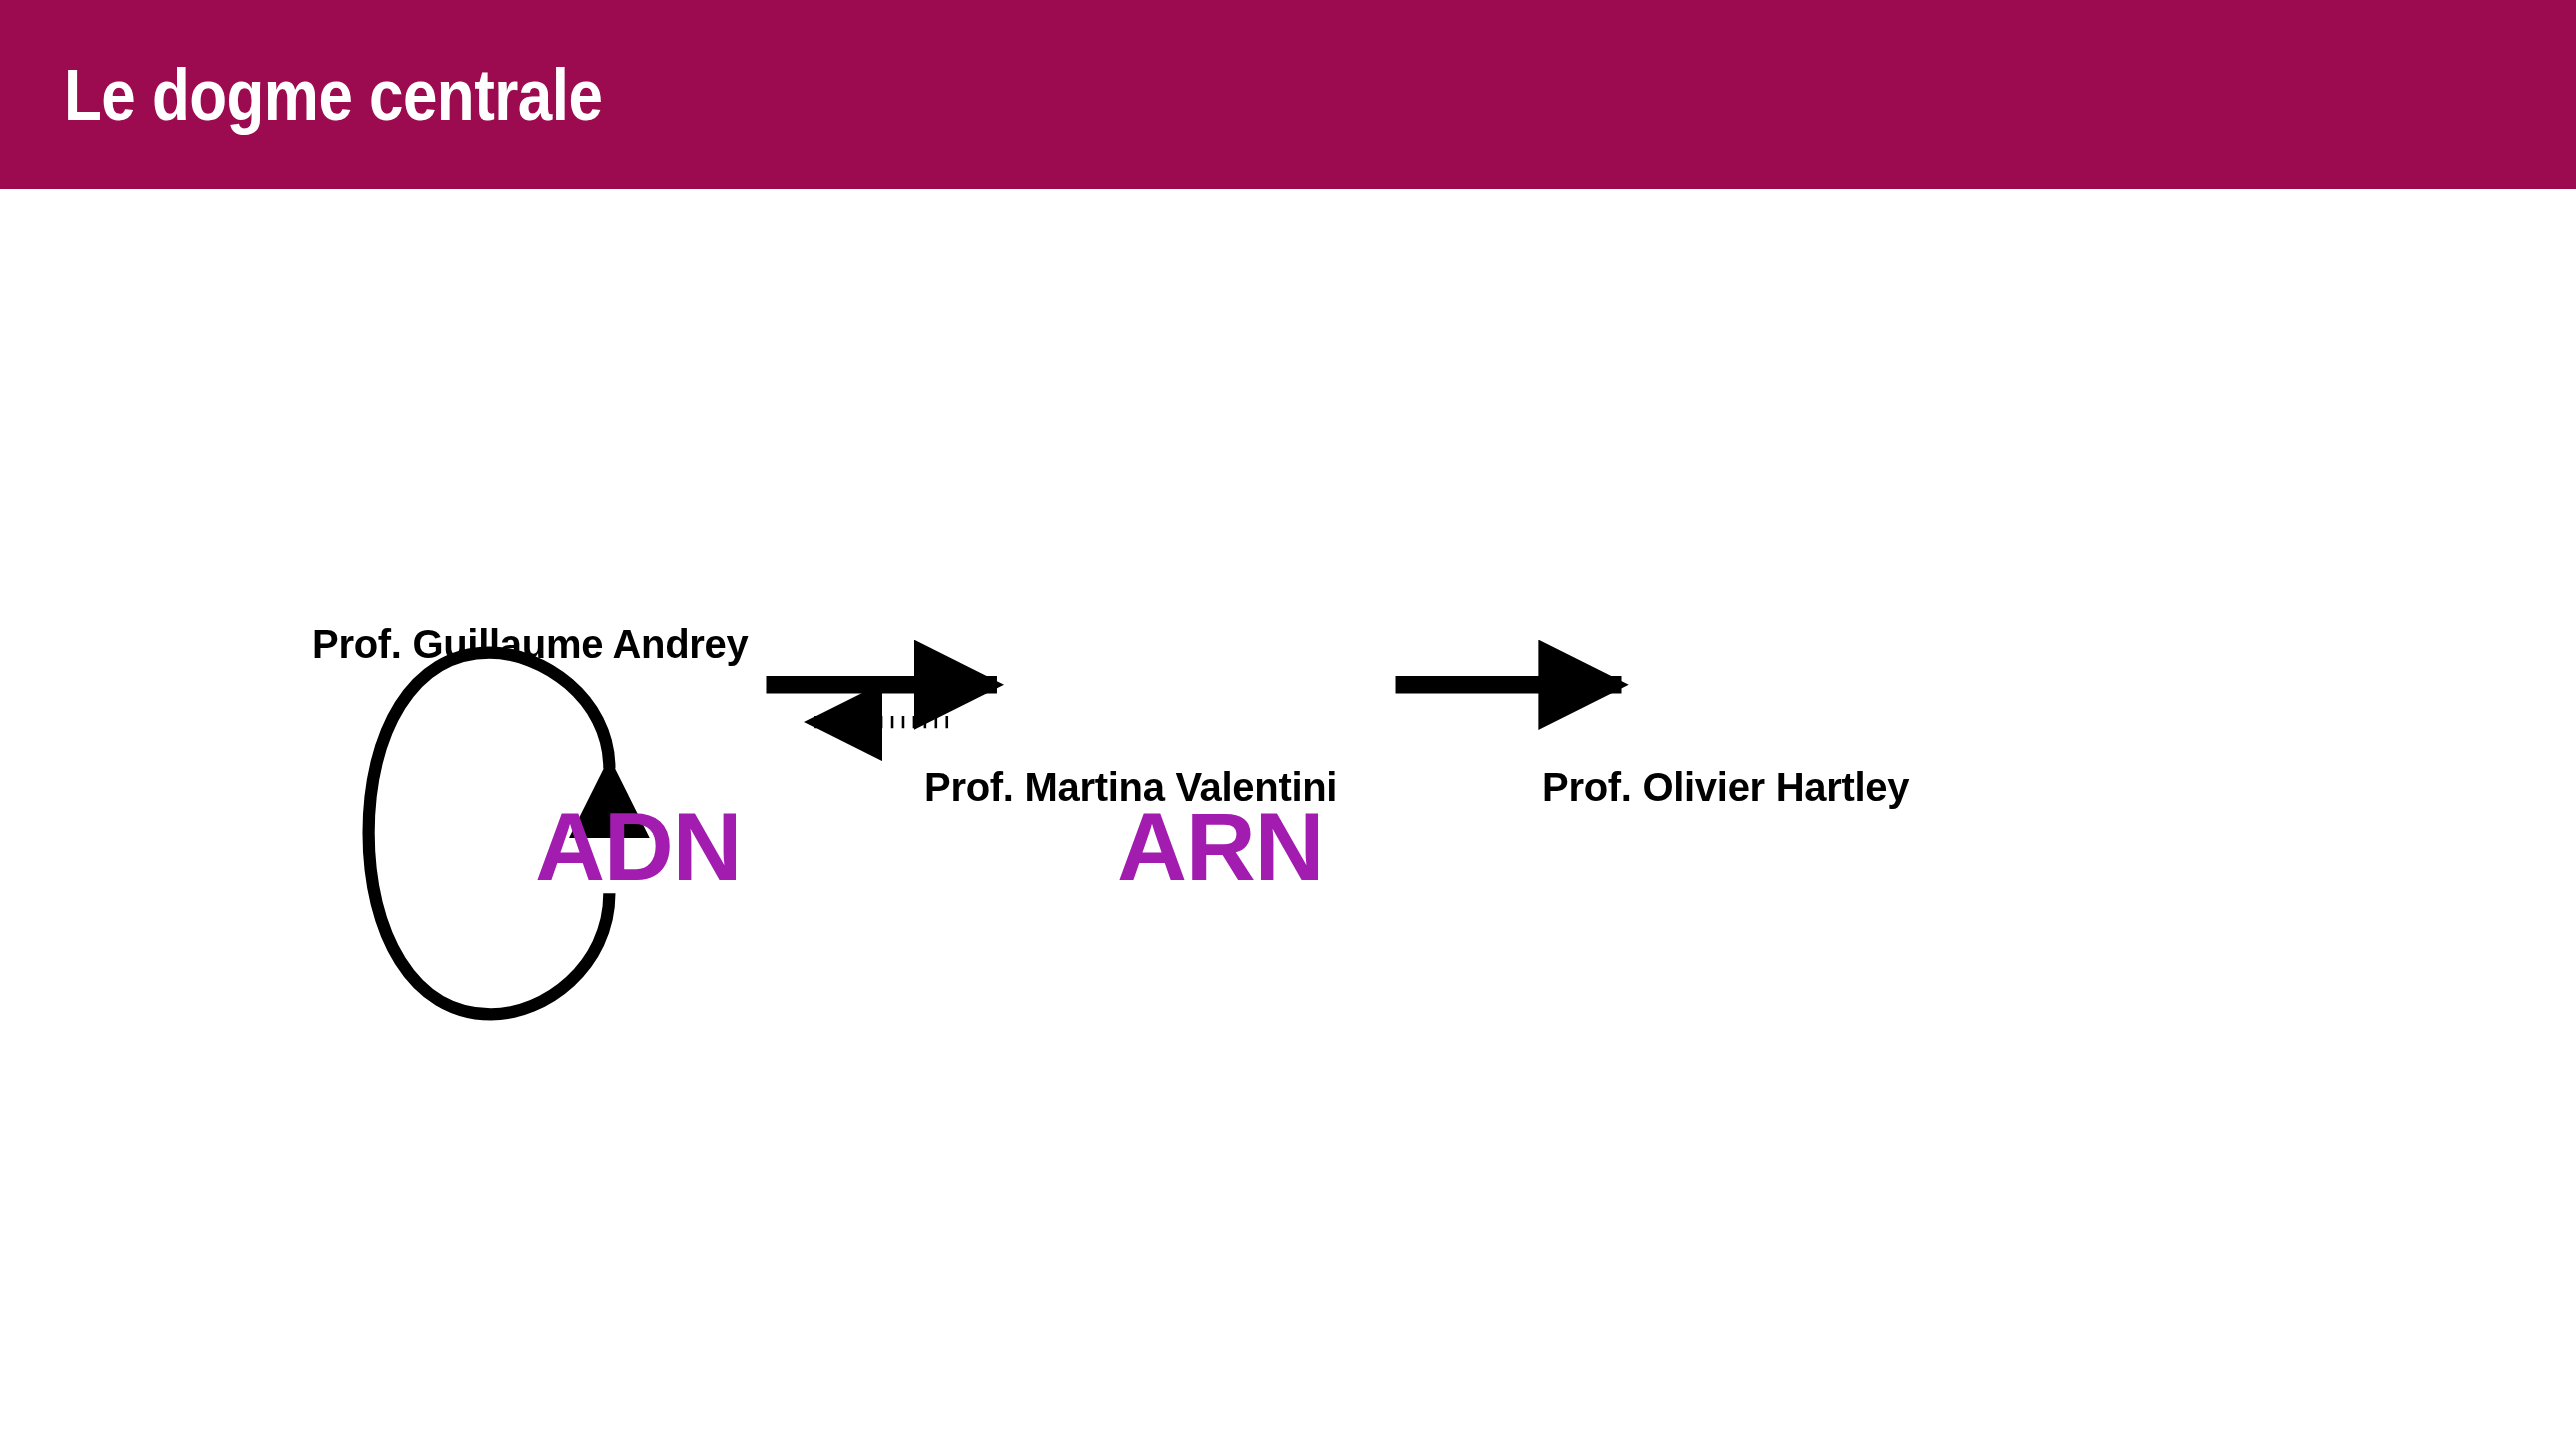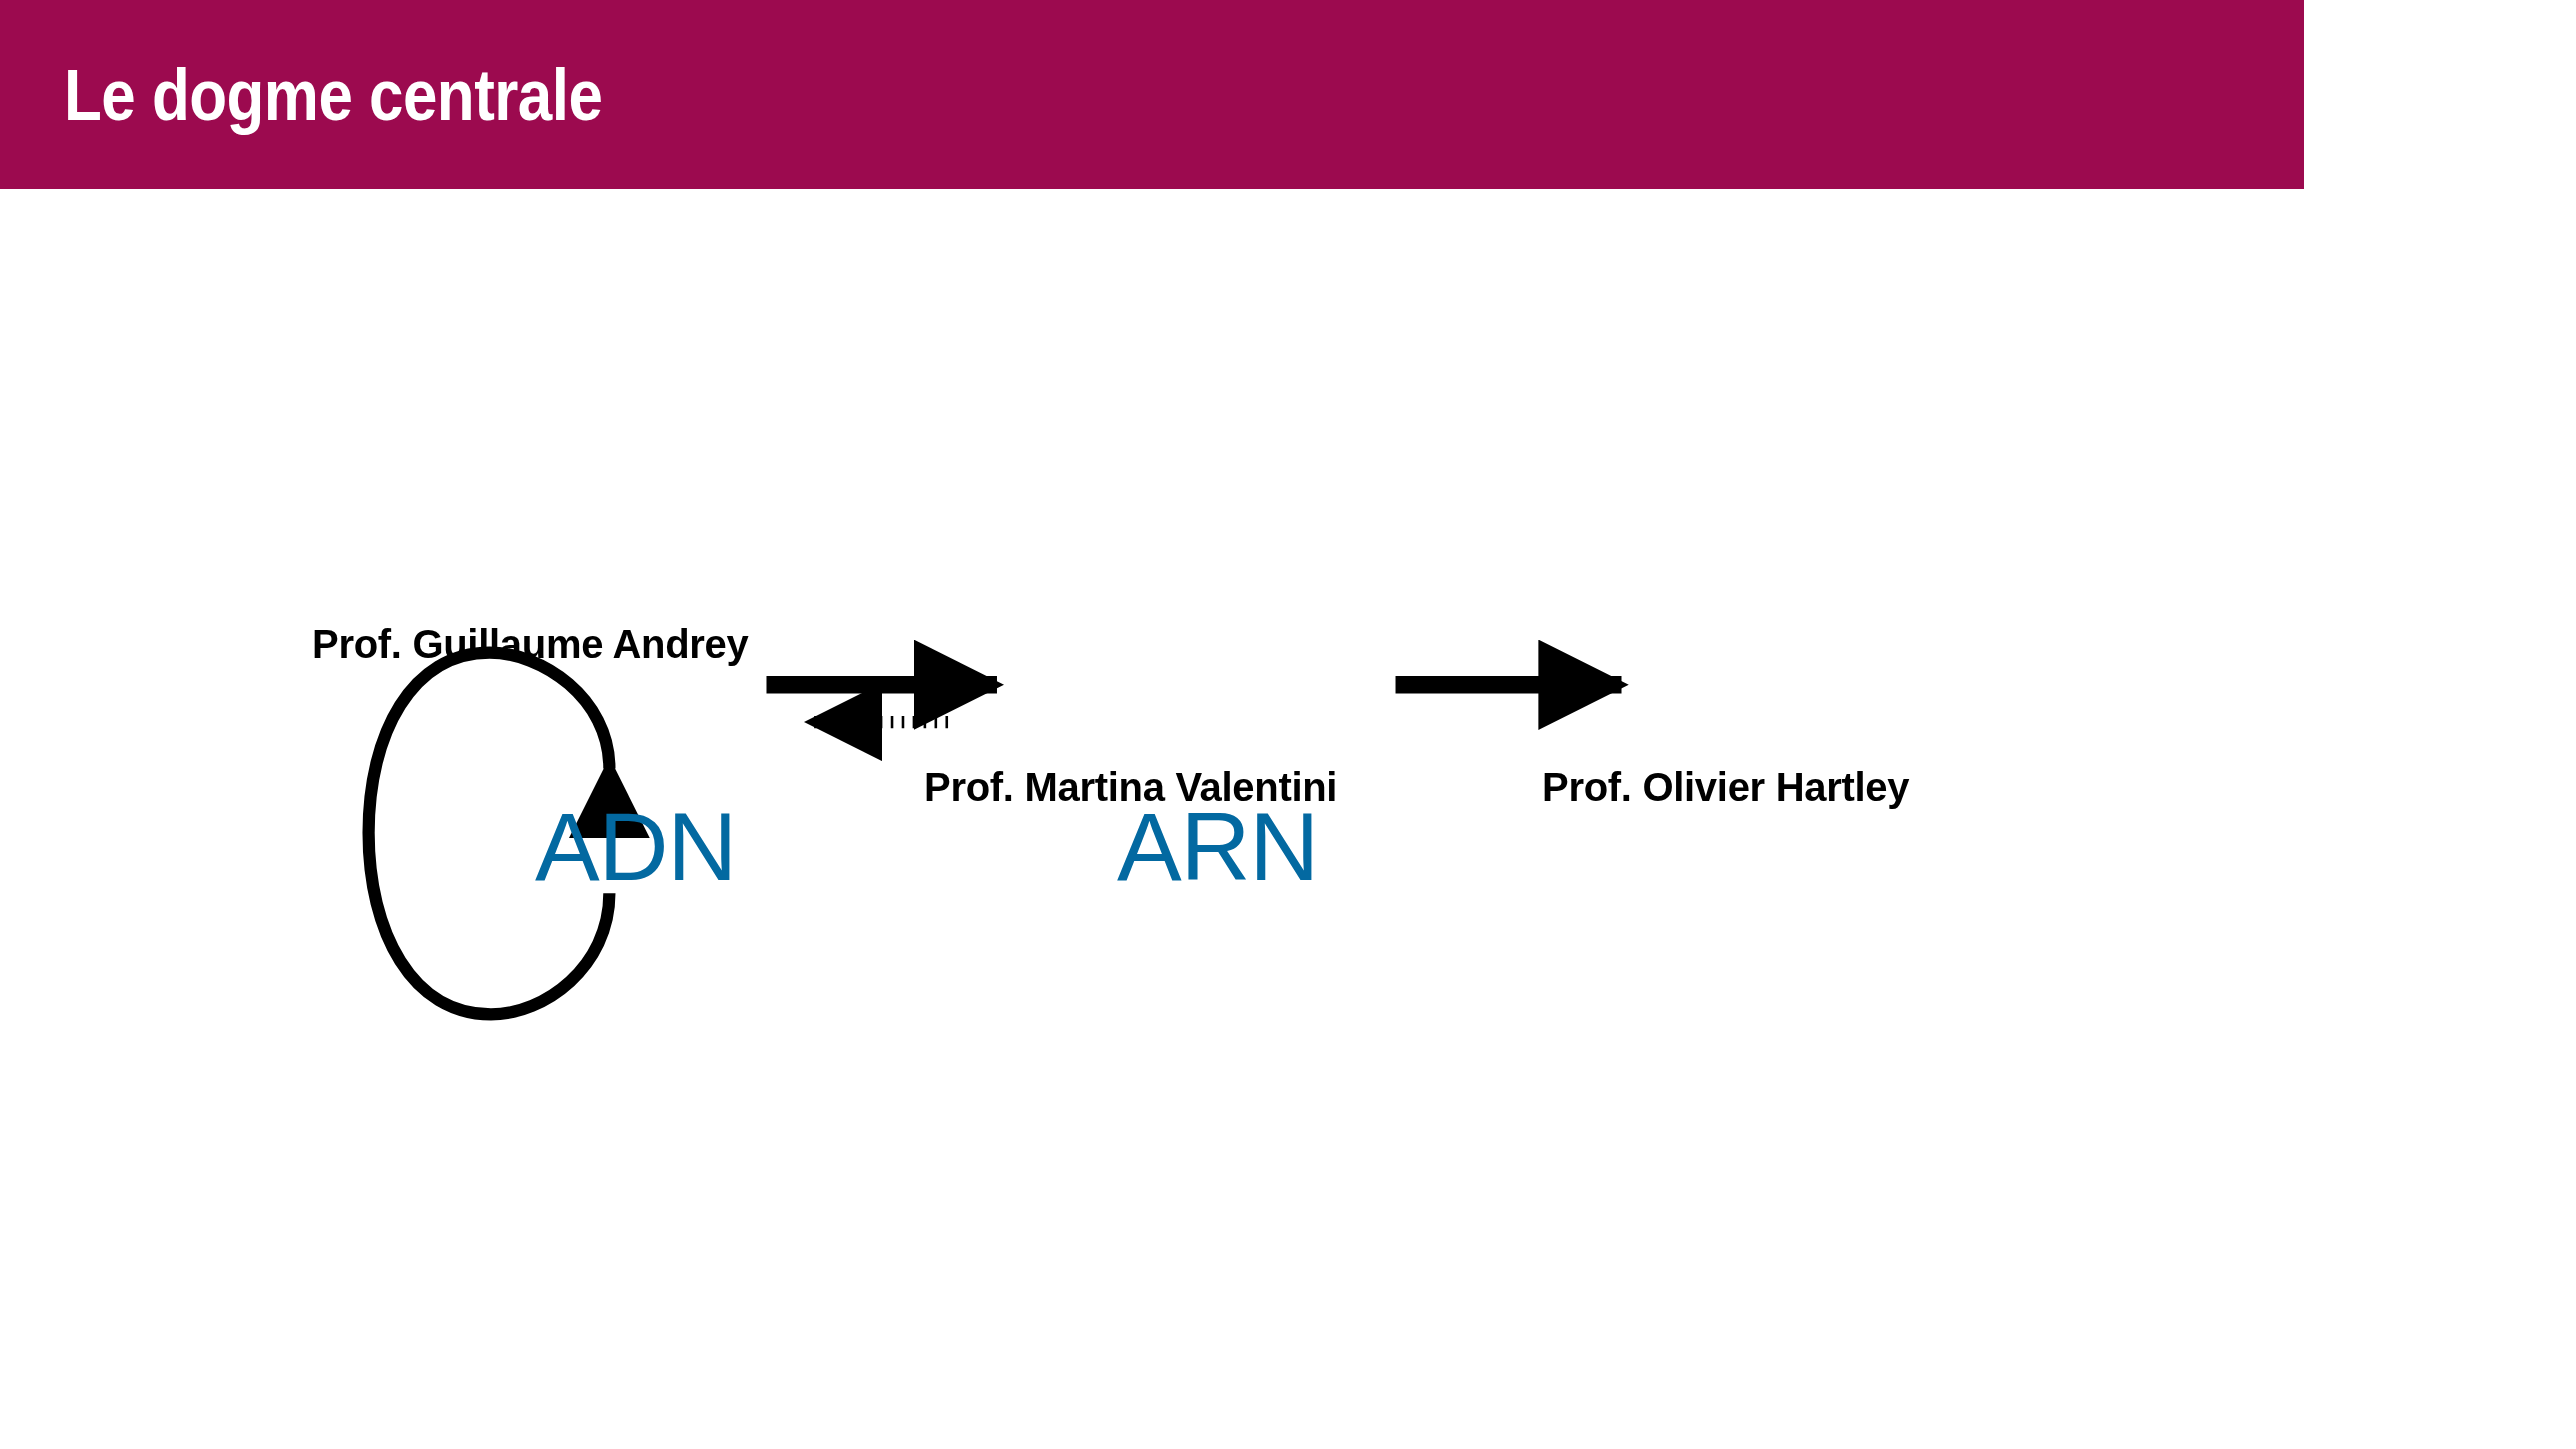--- a/index.html
+++ b/index.html
@@ -15,21 +15,21 @@
     overflow: hidden;
     font-family: "Liberation Sans", sans-serif;
     -webkit-font-smoothing: antialiased;
   }
 
   
   #header-bar {
     position: absolute;
     left: 0;
     top: 0;
-    width: 2304px;
+    width: 2576px;
     height: 189px;
     background: #9C0A4F;
   }
   #slide-title {
     position: absolute;
     left: 64px;
     top: 0;
     height: 189px;
     display: flex;
     align-items: center;
@@ -56,23 +56,23 @@
     left: 0;
     top: 0;
     width: 2576px;
     height: 1260px;
     display: block;
   }
 
   
   .node-label {
     position: absolute;
-    color: #0369a1;
+    color: #a21caf;
     font-family: "Liberation Sans Narrow", "Liberation Sans", sans-serif;
-    font-weight: 400;
+    font-weight: 700;
     white-space: nowrap;
     line-height: 1;
   }
   .molecule {
     font-size: 97px;
     letter-spacing: -1.3px;
   }
   .prof-label {
     position: absolute;
     color: #000000;

